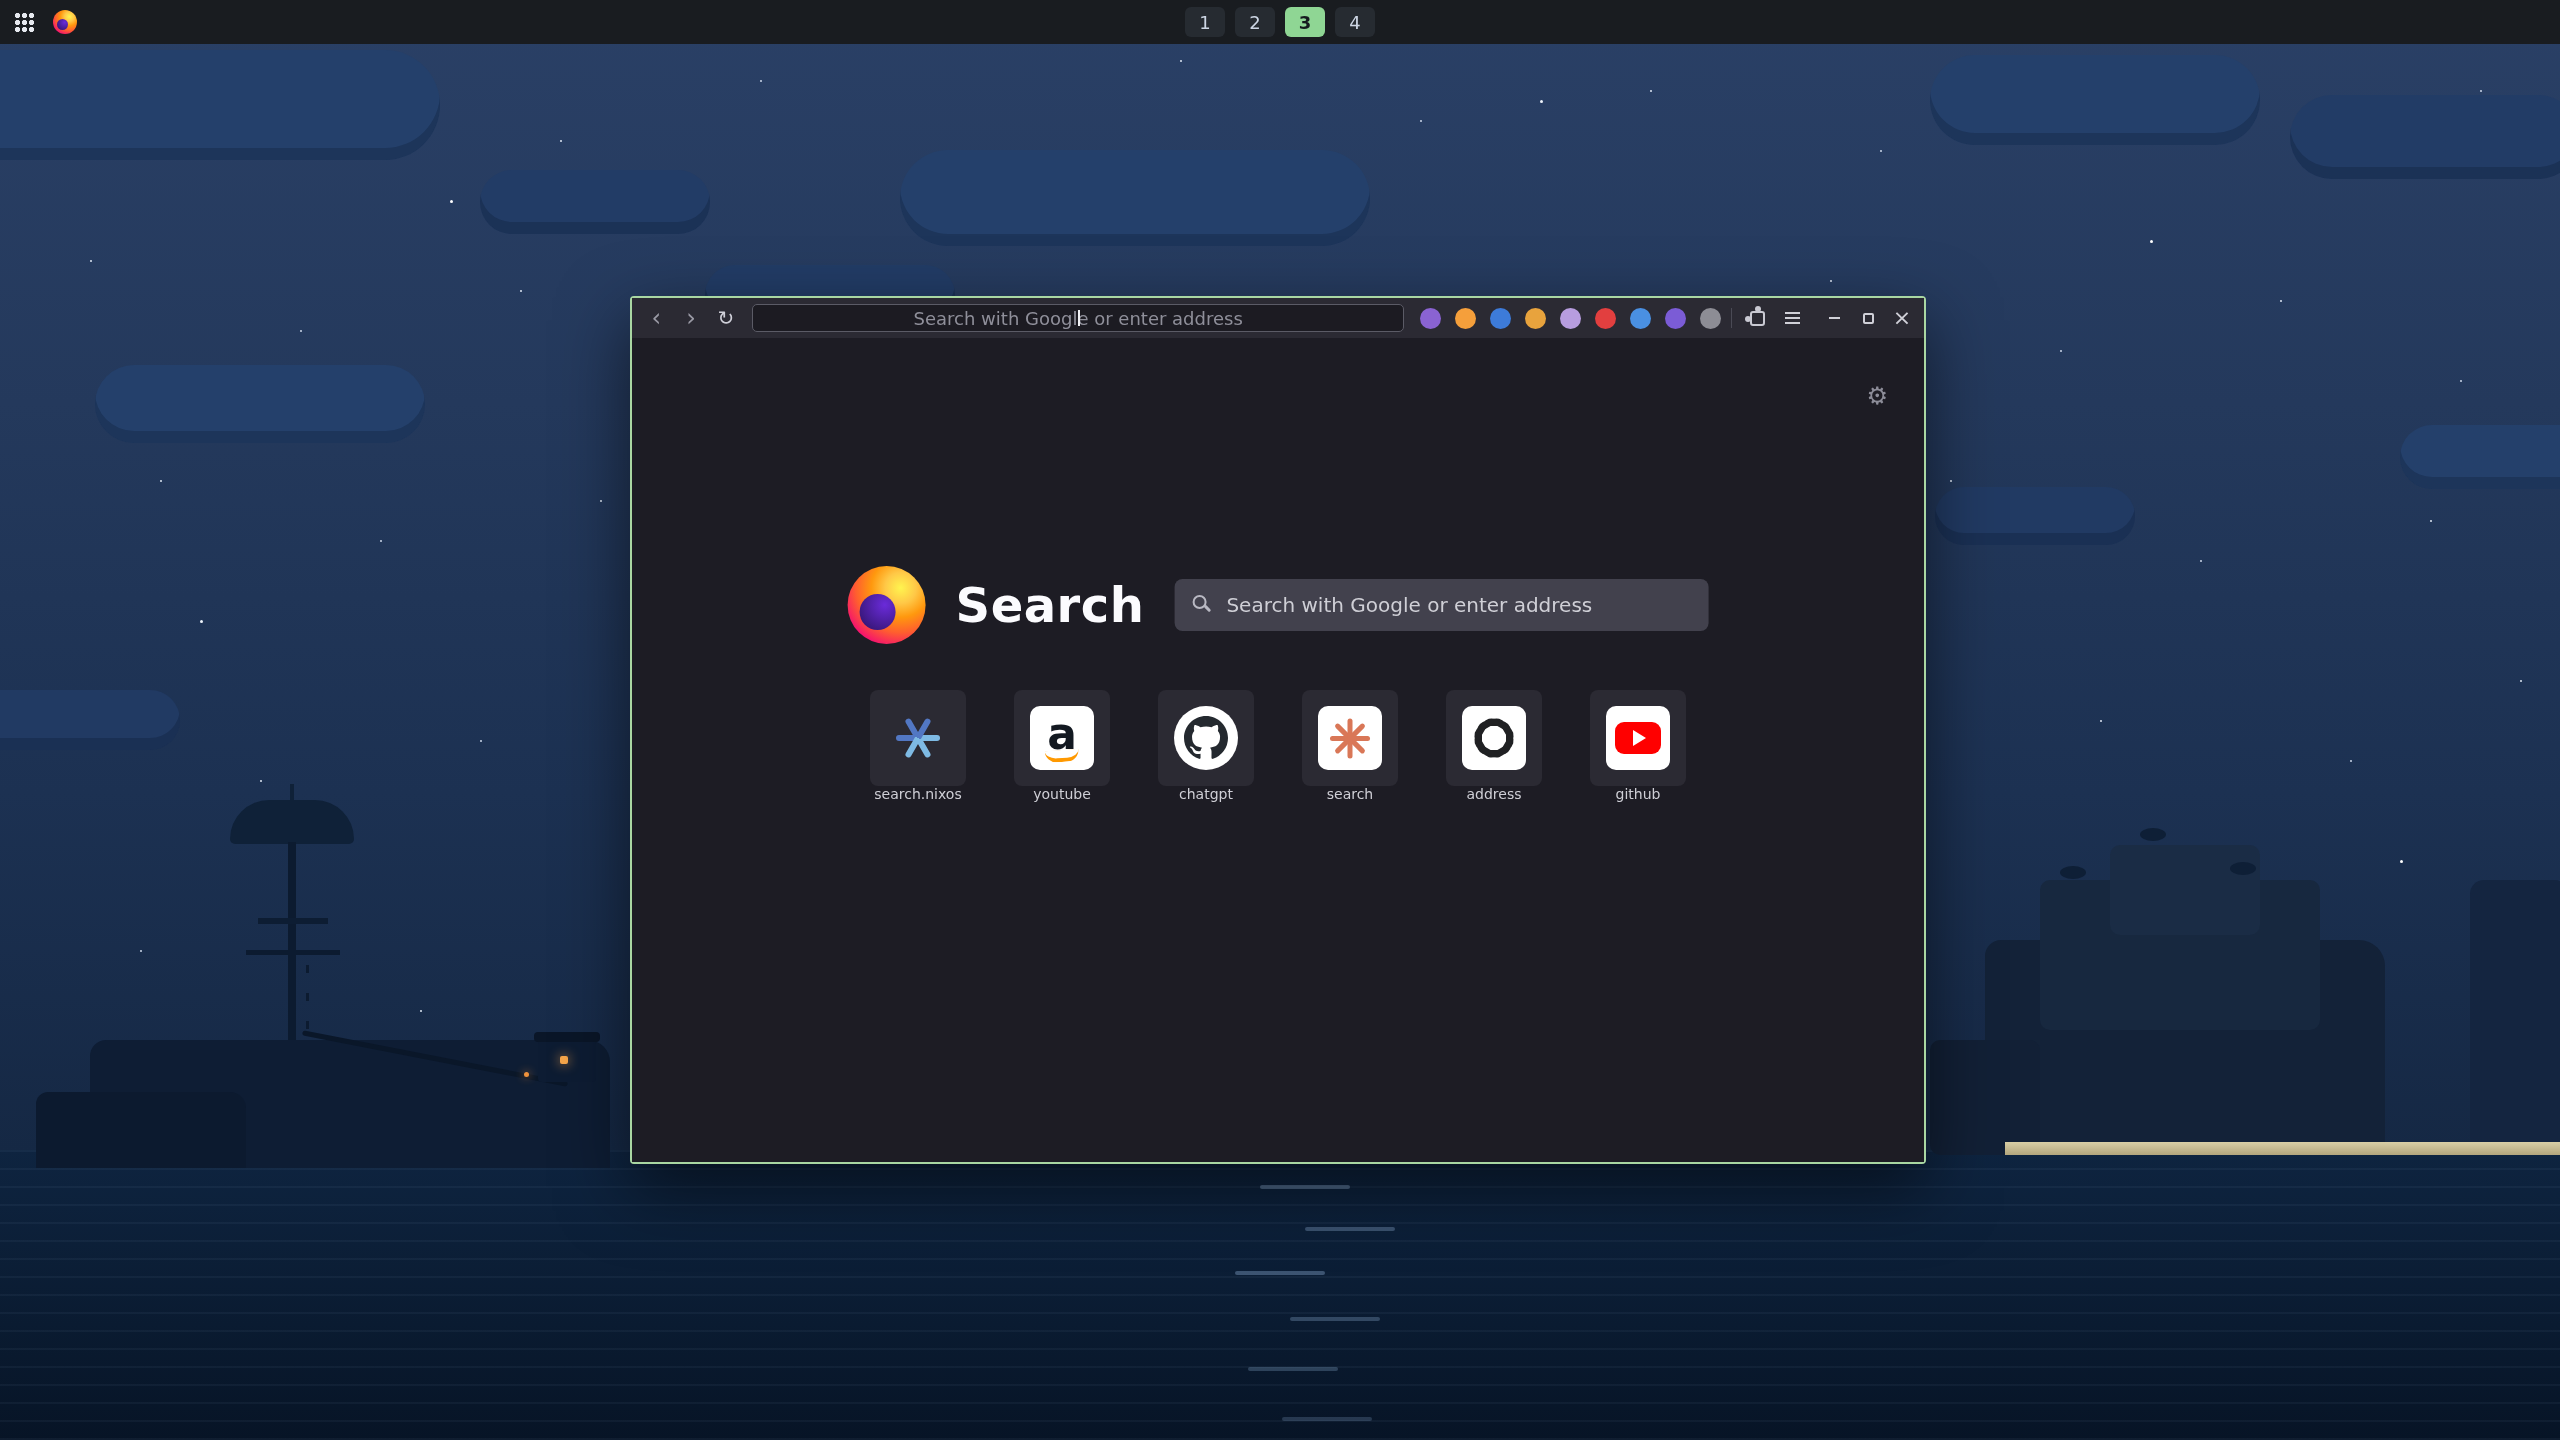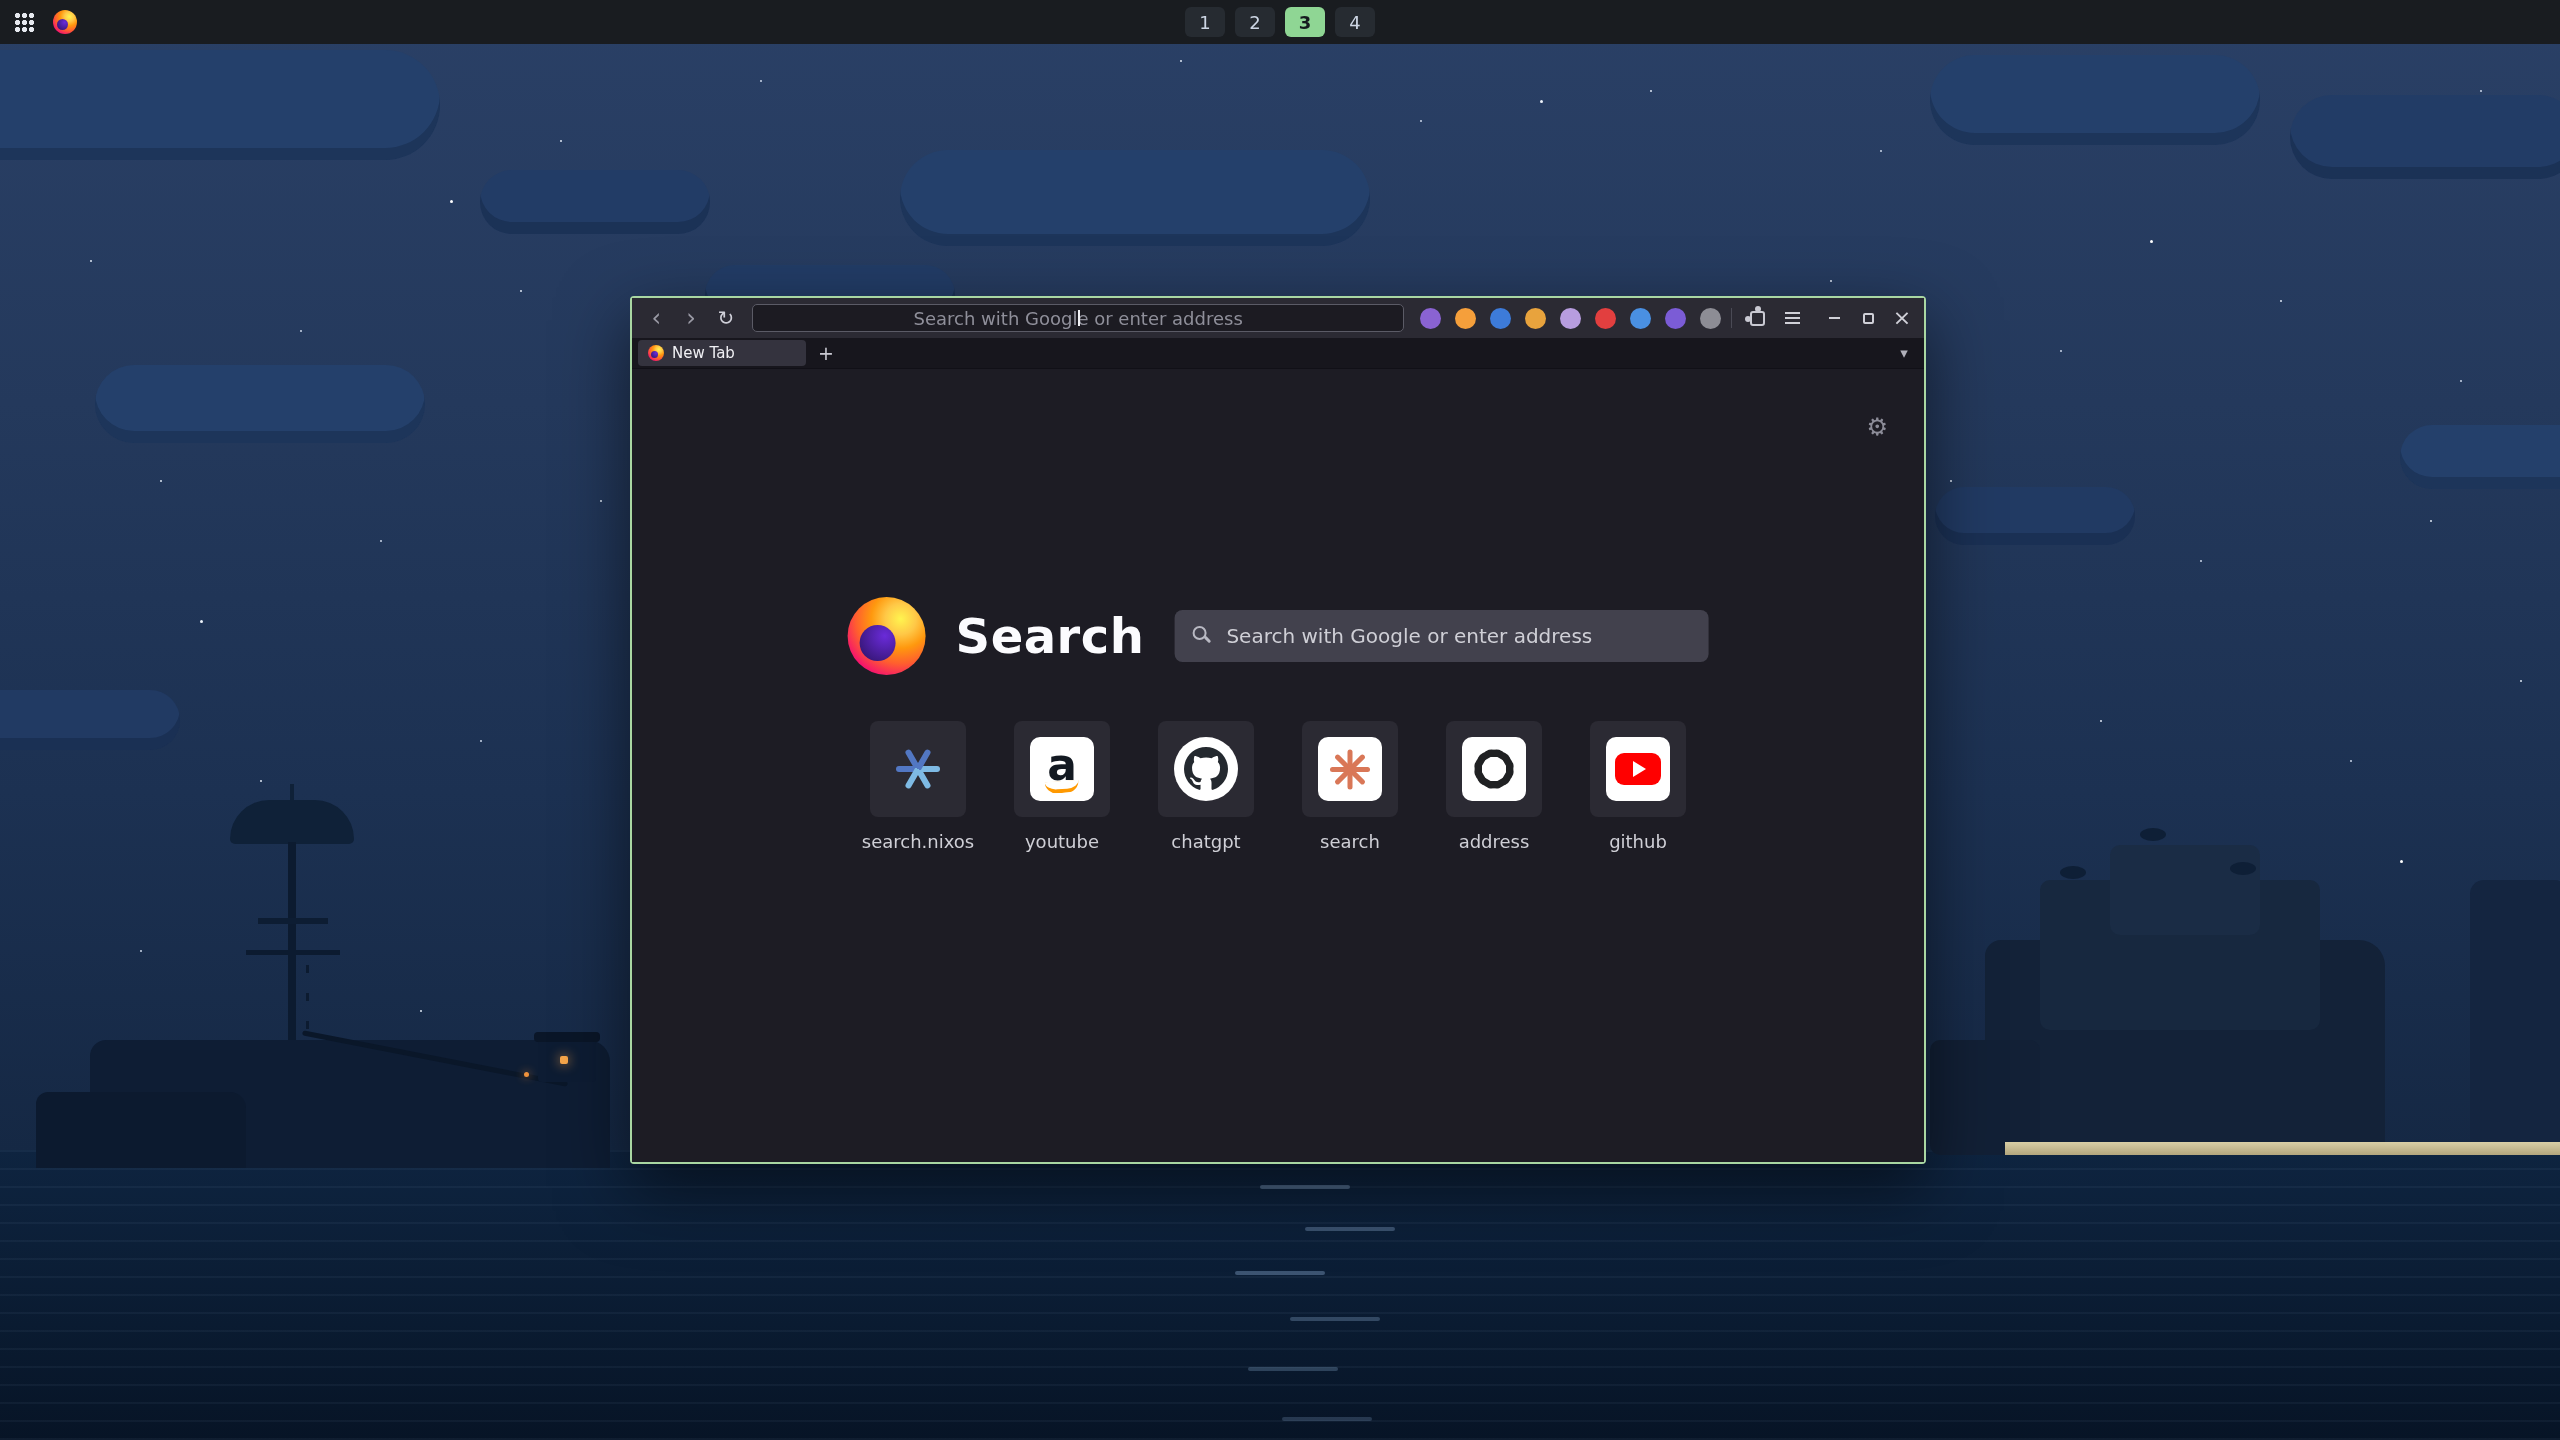--- a/index.html
+++ b/index.html
@@ -138,21 +138,21 @@
   .nt-search input { width:100%; height:100%; background:#42414d; border:none; border-radius:8px;
     color:#fbfbfe; font-size:20px; padding:0 20px 0 52px; outline:none; font-family:inherit; }
   .nt-search input::placeholder { color:#cfcfd6; }
   .mag { position:absolute; left:18px; top:16px; width:14px; height:14px; border:2.5px solid #b9b9c3; border-radius:50%; }
   .mag::after { content:""; position:absolute; width:8px; height:2.5px; background:#b9b9c3;
     transform:rotate(45deg); right:-7px; bottom:-2px; border-radius:2px; }
 
   .tiles { position:absolute; top:352px; left:0; right:0; display:flex; justify-content:center; gap:48px; }
   .tile-col { width:96px; display:flex; flex-direction:column; align-items:center; cursor:pointer; }
   .tile { width:96px; height:96px; background:#2b2a33; border-radius:8px; display:flex; align-items:center; justify-content:center; }
-  .tile-label { margin-top:14px; font-size:18px; color:#cfcfd6; white-space:nowrap; }
+  .tile-label { font-size:14px; color:#cfcfd6; white-space:nowrap; }
   .icard { width:64px; height:64px; border-radius:10px; background:#fff; display:flex; align-items:center; justify-content:center; position:relative; }
   .icard.circle { border-radius:50%; }
 
   .nix-flake { position:relative; width:56px; height:56px; }
   .nix-flake span { position:absolute; left:6px; top:25px; width:44px; height:6px; border-radius:3px;
     background:linear-gradient(90deg,#5277c3 50%,#7ebae4 50%); }
   .nix-flake span:nth-child(2){ transform:rotate(60deg); }
   .nix-flake span:nth-child(3){ transform:rotate(120deg); }
 
   .amazon-ic { display:flex; flex-direction:column; align-items:center; }
@@ -272,28 +272,20 @@
         </div>
       <div class="wbtn">
           <div class="max-g"></div>
         </div>
       <div class="wbtn">
           <span class="close-g">×</span>
         </div>
     </div>
   </div>
 
-  <div class="tabbar">
-    <div class="tab">
-      <div class="ff-logo"></div>
-      <span>New Tab</span>
-    </div>
-    <div class="newtab-btn">+</div>
-    <div class="tab-chevron">▾</div>
-  </div>
 
   <div class="content">
     <div class="gear">⚙</div>
 
     <div class="hero">
       <div class="ff-logo"></div>
       <div class="wordmark">Search</div>
       <div class="nt-search">
         <div class="mag"></div>
         <input type="text" placeholder="Search with Google or enter address" style="">

